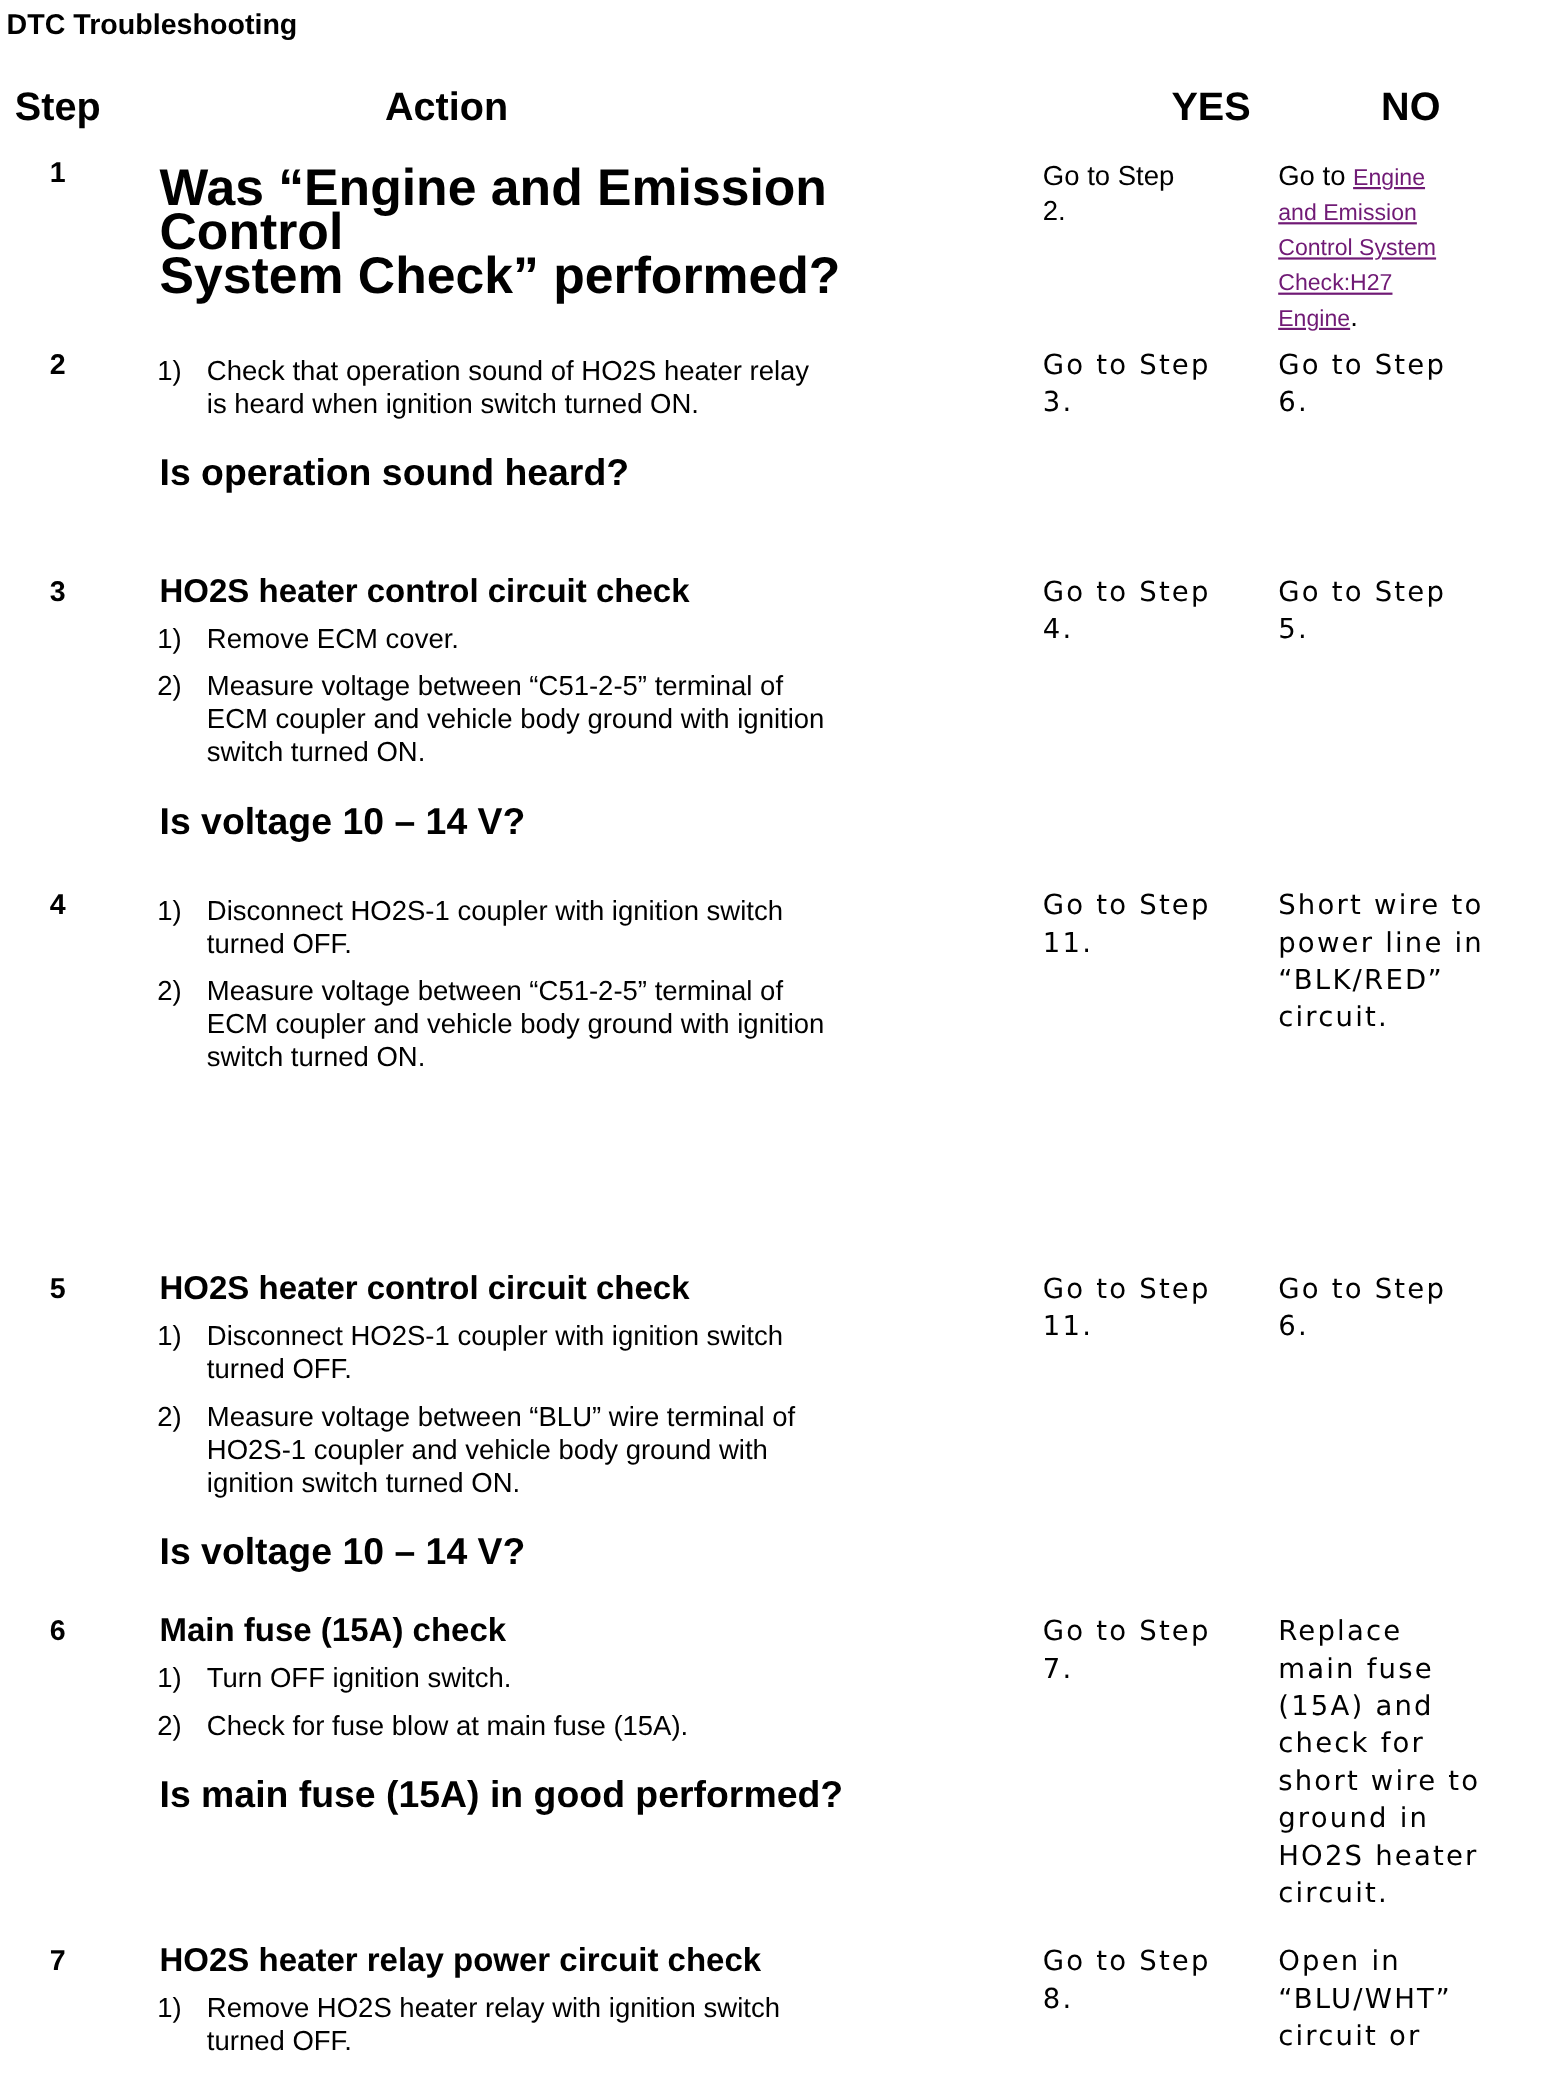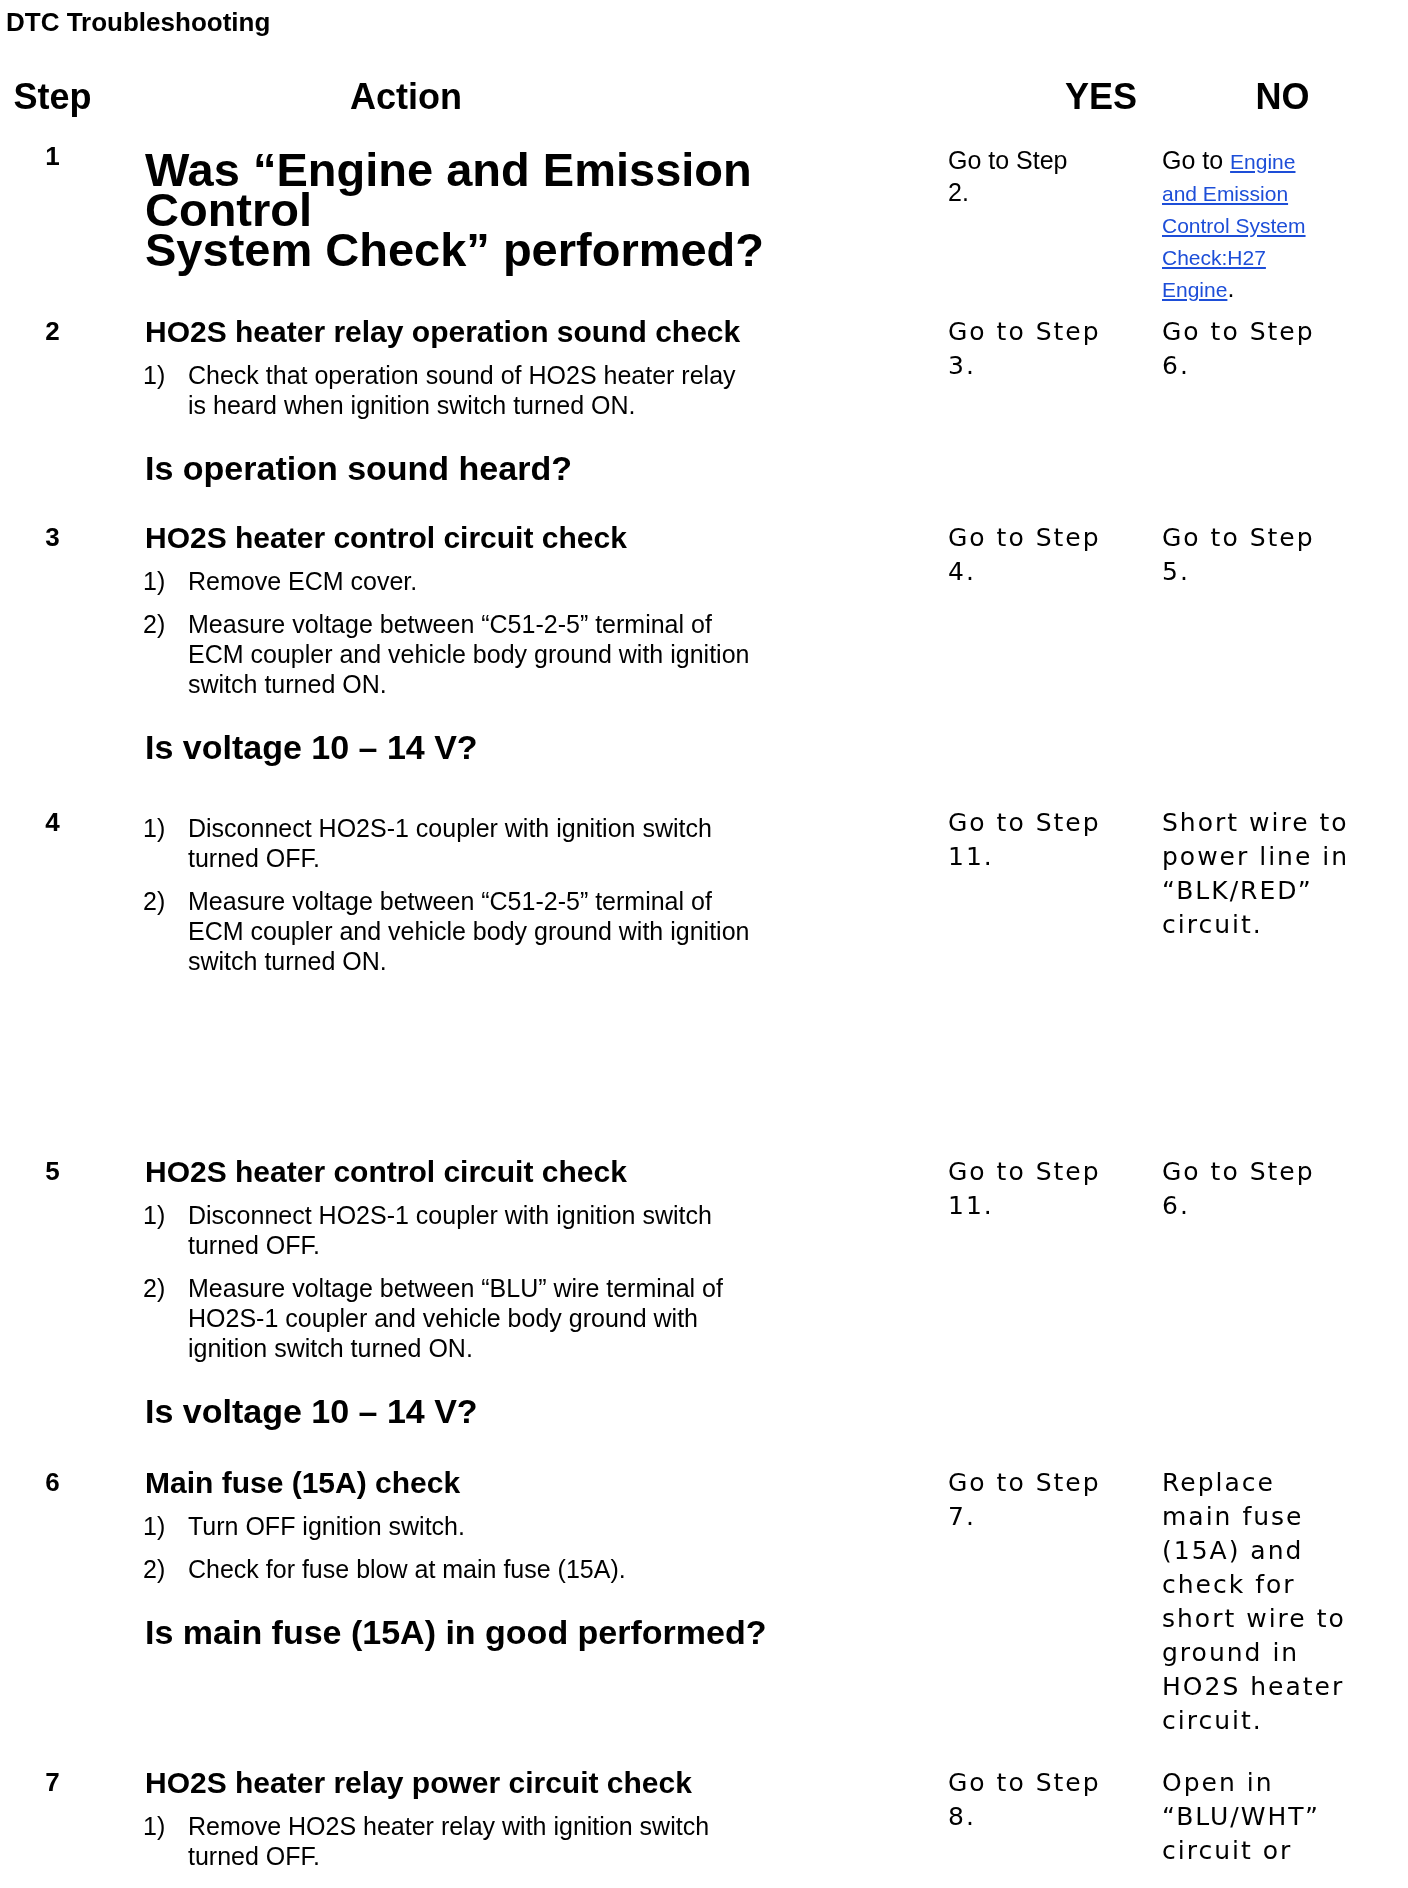--- a/index.html
+++ b/index.html
@@ -34,21 +34,21 @@
   .q-only { margin-top:12px; font-size:47px; }
 
   .c-yes, .c-no { font-family:"DejaVu Sans", sans-serif; font-size:25px; line-height:34px;
                   letter-spacing:2px; white-space:pre-line; padding-top:2px; }
   .c-yes { padding-left:3px; }
   .c-no  { padding-left:5px; padding-right:4px; }
 
   
   .r0 .c-yes, .r0 .c-no { font-family:"Liberation Sans", sans-serif; letter-spacing:0;
                           font-size:25px; line-height:32px; padding-top:6px; }
-  .lnk { font-size:21px; line-height:28px; text-decoration:underline; color:#1d4ed8; white-space:pre-line;text-align:right; }
+  .lnk { font-size:21px; line-height:28px; text-decoration:underline; color:#701a75; white-space:pre-line;text-align:right; }
 </style>
 </head>
 <body>
 
 <div class="page">
 
   <div class="doc-title">DTC Troubleshooting</div>
 
   <div class="tbl">
 
@@ -70,21 +70,20 @@
       <div class="c-no"><span>Go to </span><a class="lnk">Engine
 and Emission
 Control System
 Check:H27
 Engine</a><span>.</span></div>
     </div>
 
     <div class="row r1">
       <div class="c-step">2</div>
       <div class="c-action">
-        <div class="a-title">HO2S heater relay operation sound check</div>
         <div class="a-list">
           <div class="a-item">
             <span class="mk">1)</span>
             <span class="tx">Check that operation sound of HO2S heater relay
 is heard when ignition switch turned ON.</span>
           </div>
         </div>
         <div class="a-q">Is operation sound heard?</div>
       </div>
       <div class="c-yes">Go to Step

